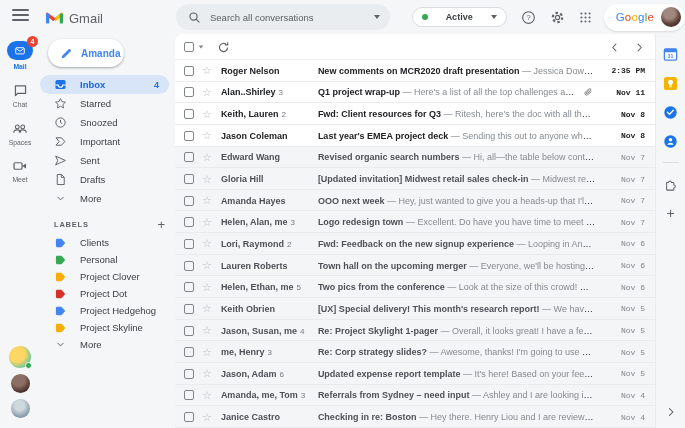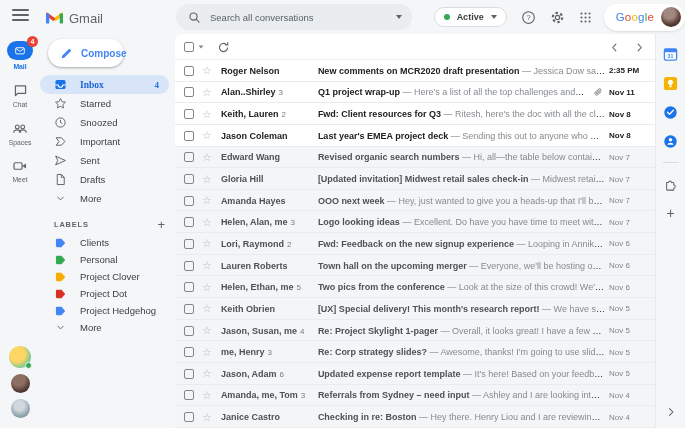--- a/index.html
+++ b/index.html
@@ -27,36 +27,36 @@
   .sidebar { position:absolute; left:40px; top:0; width:135px; height:428px; padding-top:7px; }
   .brand { display:flex; align-items:center; gap:6px; padding-left:6px; height:22px; }
   .brand-name { font-size:13px; color:#5f6368; }
   .compose { display:flex; align-items:center; gap:8px; background:#fff; border-radius:15px; box-shadow:0 1px 2px rgba(60,64,67,.3),0 1px 3px rgba(60,64,67,.15); width:76px; height:28px; padding-left:12px; margin:10px 0 8px 8px; cursor:pointer; }
   .compose-label { font-size:10px; font-weight:bold; color:#4285f4; }
   .nav { display:flex; flex-direction:column; }
   .nav-item { display:flex; align-items:center; height:19px; padding-left:13px; border-radius:0 10px 10px 0; cursor:pointer; }
   .nav-item .nicon { width:14px; margin-right:13px; display:flex; justify-content:center; }
   .nav-item .nlabel { font-size:9.5px; color:#3c4043; }
   .nav-item .ncount { margin-left:auto; margin-right:10px; font-size:9px; font-weight:bold; color:#1a73e8; }
-  .nav-item.active { background:#d8e4f8; border-radius:10px; margin-right:6px;font-family:Liberation Serif, serif; }
+  .nav-item.active { background:#d8e4f8; border-radius:10px; margin-right:6px; }
   .nav-item.active .nlabel { color:#1a66d6; font-weight:bold; }
   .labels-head { display:flex; align-items:center; height:20px; padding:0 10px 0 14px; margin-top:6px; }
   .labels-head .lh-text { font-size:7.5px; letter-spacing:.8px; color:#5f6368; font-weight:bold; }
   .labels-head .plus { margin-left:auto; font-size:13px; color:#5f6368; cursor:pointer; line-height:1; }
   .label-item { display:flex; align-items:center; height:17px; padding-left:13px; cursor:pointer; }
   .label-item .licon { width:14px; margin-right:13px; display:flex; justify-content:center; }
   .label-item .lname { font-size:9.5px; color:#3c4043; }
 
   
   .topbar { position:absolute; left:175px; top:0; width:510px; height:34px; display:flex; align-items:center;justify-content:flex-end; }
   .searchbar { width:281px; height:26px; background:#e9edf0; border-radius:13px; display:flex; align-items:center; padding:0 10px 0 12px; margin-left:1px; }
   .searchbar input { flex:1; border:none; outline:none; background:transparent; font-size:9.5px; font-family:inherit; color:#202124; margin-left:9px; }
   .searchbar input::placeholder { color:#5a6066; }
   .caret { width:0; height:0; border-left:3.5px solid transparent; border-right:3.5px solid transparent; border-top:4px solid #5f6368; }
-  .status-pill { display:flex; align-items:center; gap:7px; background:#fff; border:1px solid #dadce0; border-radius:12px; height:20px; padding:0 9px; margin-left:22px; cursor:pointer; }
+  .status-pill { display:flex; align-items:center; gap:18px; background:#fff; border:1px solid #dadce0; border-radius:12px; height:20px; padding:0 9px; margin-left:22px; cursor:pointer; }
   .status-dot { width:6px; height:6px; border-radius:50%; }
   .status-label { font-size:9px; font-weight:bold; color:#3c4043; }
   .tb-icon { margin-left:14px; cursor:pointer; display:flex; align-items:center; }
   .google-pill { margin-left:12px; background:#fff; border-radius:16px; height:27px; display:flex; align-items:center; padding:0 4px 0 12px; gap:7px; box-shadow:0 1px 2px rgba(60,64,67,.15); }
   .google-logo { font-size:11.5px; font-weight:normal; letter-spacing:.2px; }
   .tb-avatar { width:20px; height:20px; border-radius:50%; background:radial-gradient(circle at 42% 32%, #a1887f 0 30%, #5d4037 60%, #1b1b1b 100%); cursor:pointer; }
 
   
   .main { position:absolute; left:175px; top:34px; width:480px; height:394px; background:#fff; border-top-left-radius:8px; display:flex; flex-direction:column; }
   .toolbar { height:26px; display:flex; align-items:center; padding:0 10px 0 9px; box-shadow:inset 0 -1px 0 #eceef0; }
@@ -68,21 +68,21 @@
   .rows { flex:1; display:flex; flex-direction:column; overflow:hidden; }
   .row { flex:1; display:flex; align-items:center; padding-left:9px; background:#fff; box-shadow:inset 0 -1px 0 #e9ebed; cursor:pointer; min-height:0; }
   .row .star { margin:0 0 0 8px; font-size:11px; color:#bdc1c6; line-height:1; }
   .row .sender { width:97px; margin-left:9px; font-size:9px; color:#4d5156; font-weight:bold; white-space:nowrap; overflow:hidden; flex:none; }
   .row .s-count { font-weight:normal; color:#747a80; font-size:8px; margin-left:3px; }
   .row .subjwrap { flex:1; min-width:0; white-space:nowrap; overflow:hidden; text-overflow:ellipsis; font-size:9px; }
   .row .subj { font-weight:bold; color:#4d5156; }
   .row .sep, .row .snip { color:#868b90; }
   .row .clip { margin:0 2px 0 6px; flex:none; display:none; }
   .row.has-clip .clip { display:block; }
-  .row .date { width:46px; text-align:left; margin-left:4px; font-size:8px; color:#81868b; flex:none; white-space:nowrap; }
+  .row .date { width:46px; text-align:right; margin-right:10px; margin-left:4px; font-size:8px; color:#81868b; flex:none; white-space:nowrap;font-family:Liberation Mono, monospace; }
   .row.unread { background:#fff; }
   .row:not(.unread) { background:#f4f5f6; }
   .row.unread .sender, .row.unread .subj { color:#202124; }
   .row.unread .date { color:#202124; font-weight:bold; }
 
   
   .panel { position:absolute; left:655px; top:34px; width:30px; height:394px; display:flex; flex-direction:column; align-items:center; padding-top:6px; border-left:1px solid #e8eaec; }
   .picon { height:15px; margin:7px 0; cursor:pointer; display:flex; align-items:center; justify-content:center; }
   .pdivider { width:16px; height:1px; background:#dadce0; margin:6px 0; }
   .panel .plus-glyph { font-size:14px; color:#5f6368; line-height:1; }
@@ -160,21 +160,21 @@
     </span>
     <span class="brand-name">Gmail</span>
   </div>
 
   <div class="compose">
     <span>
       <svg width="13" height="13" viewBox="0 0 16 16">
           <path d="M2.2 13.8 l.5-3 8-8 a1.15 1.15 0 0 1 1.63 0 l.87.87 a1.15 1.15 0 0 1 0 1.63 l-8 8 Z" fill="#4285f4"></path>
         </svg>
     </span>
-    <span class="compose-label">Compose</span>
+    <span class="compose-label">Amanda</span>
   </div>
 
   <div class="nav">
     <div class="nav-item active">
       <span class="nicon">
         <svg width="13" height="13" viewBox="0 0 16 16">
             <rect x="1.8" y="2.4" width="12.4" height="11.2" rx="2" fill="#1a73e8"></rect>
             <path d="M1.8 8.6 h3.4 a2.8 2.8 0 0 0 5.6 0 h3.4" fill="none" stroke="#fff" stroke-width="1.3"></path>
           </svg>
       </span>
@@ -278,20 +278,28 @@
   <div class="label-item">
     <span class="licon">
       <svg width="13" height="12" viewBox="0 0 16 14">
             <path class="tagfill" d="M2.4 3.2 a1.4 1.4 0 0 1 1.4-1.4 h5.4 l4.6 5.2 -4.6 5.2 H3.8 a1.4 1.4 0 0 1 -1.4-1.4 Z" fill="#4285F4"></path>
           </svg>
     </span>
     <span class="lname">Project Hedgehog</span>
   </div>
 
 
+  <div class="label-item">
+    <span class="licon">
+      <svg width="13" height="12" viewBox="0 0 16 14">
+            <path class="tagfill" d="M2.4 3.2 a1.4 1.4 0 0 1 1.4-1.4 h5.4 l4.6 5.2 -4.6 5.2 H3.8 a1.4 1.4 0 0 1 -1.4-1.4 Z" fill="#F9AB00"></path>
+          </svg>
+    </span>
+    <span class="lname">Project Skyline</span>
+  </div>
 </div>
 
   <div class="label-item">
     <span class="licon">
       <svg width="11" height="11" viewBox="0 0 16 16">
           <path d="M4 6 l4 4 4-4" fill="none" stroke="#5f6368" stroke-width="1.4" stroke-linecap="round"></path>
         </svg>
     </span>
     <span class="lname">More</span>
   </div>
@@ -437,21 +445,21 @@
     <span class="sender"><span class="s-name">Amanda Hayes</span><span class="s-count"></span></span>
     <span class="subjwrap"><span class="subj">OOO next week</span><span class="sep"> — </span><span class="snip">Hey, just wanted to give you a heads-up that I'll be OOO next week. If ...</span></span>
 
     <span class="date">Nov 7</span>
   </div>
 
   <div class="row">
     <span class="cb"></span>
     <span class="star">☆</span>
     <span class="sender"><span class="s-name">Helen, Alan, me</span><span class="s-count">3</span></span>
-    <span class="subjwrap"><span class="subj">Logo looking ideas</span><span class="sep"> — </span><span class="snip">Excellent. Do have you have time to meet with Jeroen and me thi...</span></span>
+    <span class="subjwrap"><span class="subj">Logo redesign town</span><span class="sep"> — </span><span class="snip">Excellent. Do have you have time to meet with Jeroen and me thi...</span></span>
 
     <span class="date">Nov 7</span>
   </div>
 
   <div class="row">
     <span class="cb"></span>
     <span class="star">☆</span>
     <span class="sender"><span class="s-name">Lori, Raymond</span><span class="s-count">2</span></span>
     <span class="subjwrap"><span class="subj">Fwd: Feedback on the new signup experience</span><span class="sep"> — </span><span class="snip">Looping in Annika. The feedback we've...</span></span>
 

